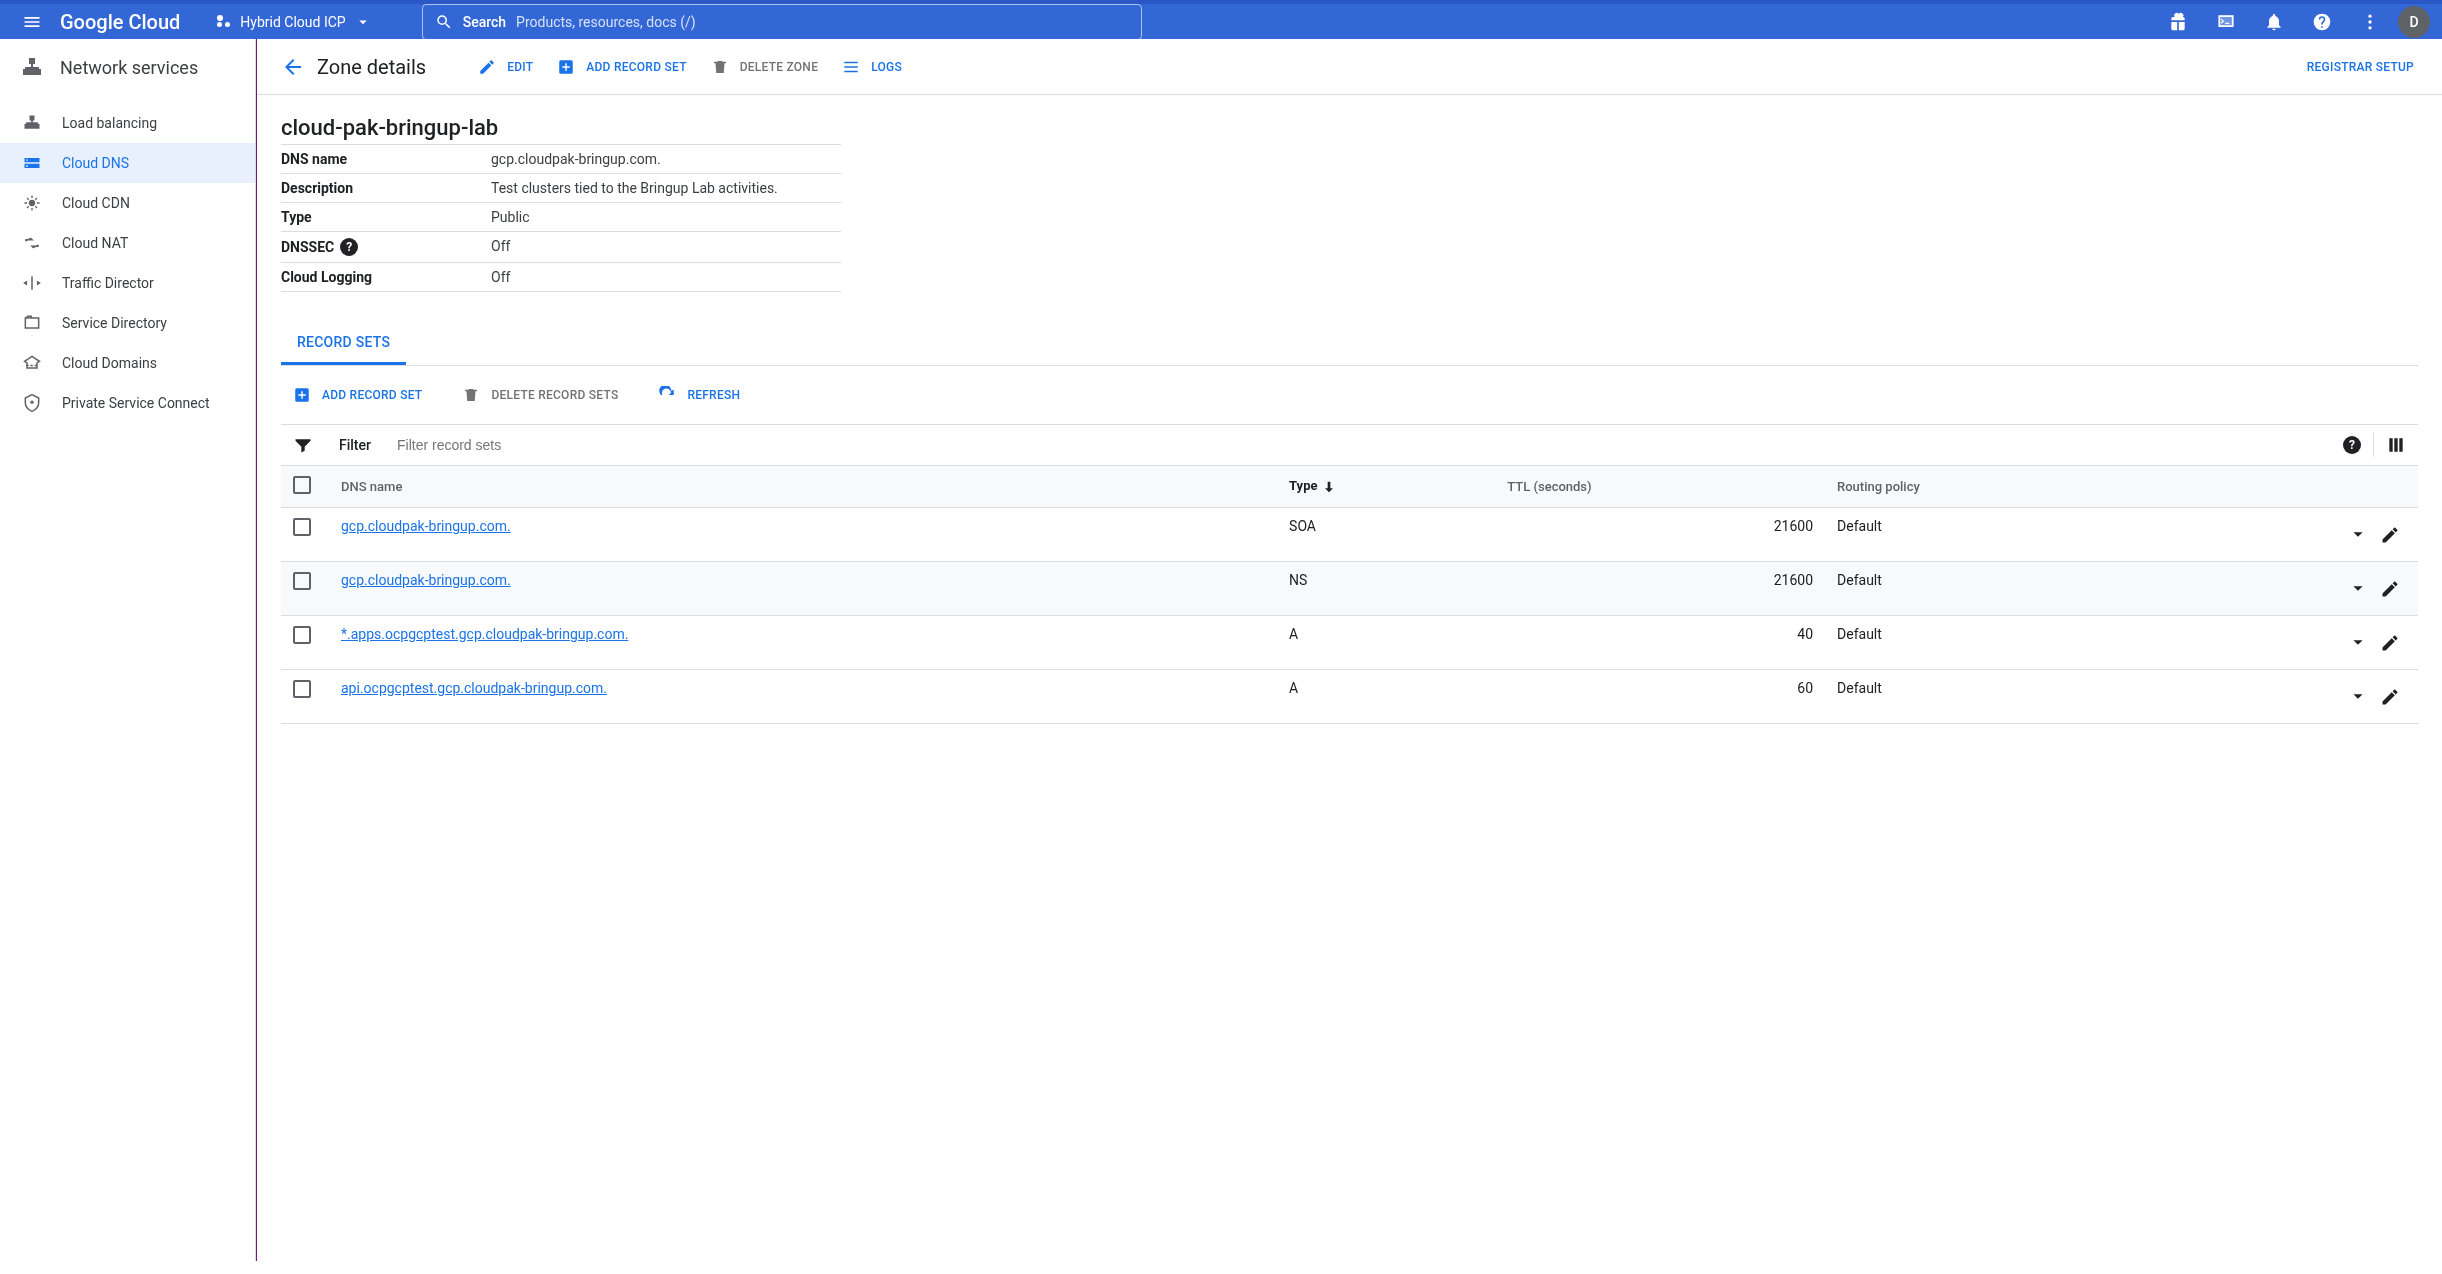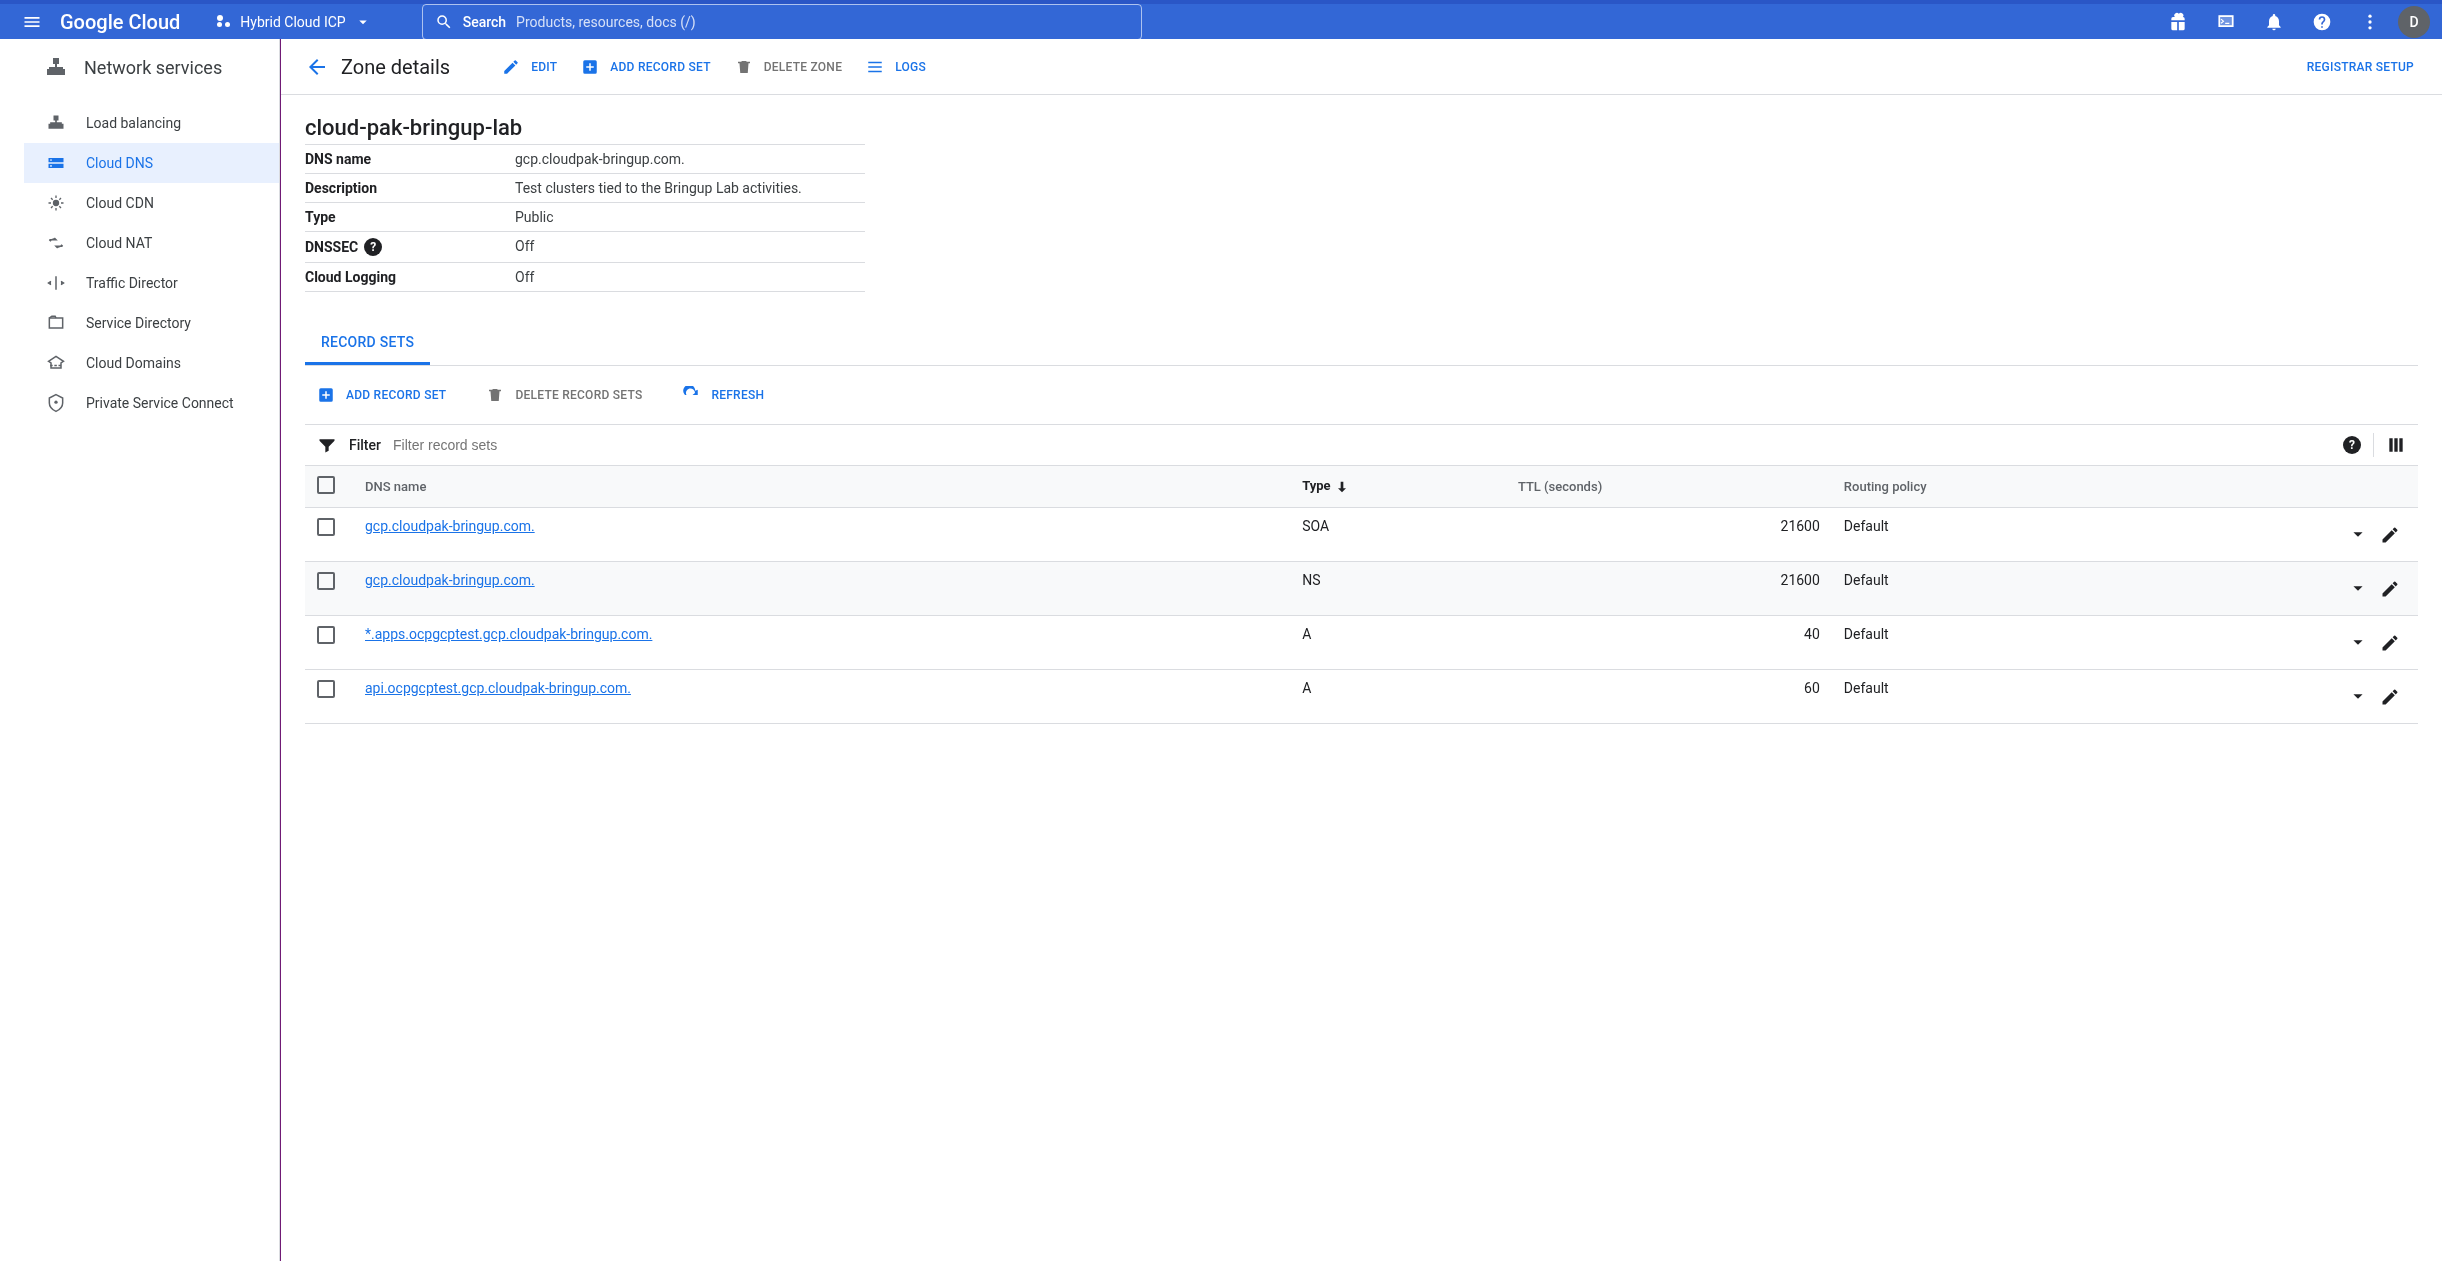--- a/index.html
+++ b/index.html
@@ -16,21 +16,21 @@
   .project-dots::after { content:""; position:absolute; width:5px; height:5px; background:#fff; border-radius:50%; top:8px; left:9px; box-shadow: -8px 0 0 0 #fff; }
   .search-box { flex:1; max-width: 720px; margin-left: 40px; height: 36px; border: 1px solid rgba(255,255,255,0.6); border-radius: 4px; display:flex; align-items:center; padding: 0 12px; color:#fff; gap: 10px; cursor: text; }
   .search-box .label { font-weight: 500; color:#fff; }
   .search-box .placeholder { color: rgba(255,255,255,0.8); }
   .topbar-right { margin-left:auto; display:flex; align-items:center; gap: 8px; }
   .icon-btn { width: 40px; height:40px; display:flex; align-items:center; justify-content:center; cursor:pointer; border-radius:50%; }
   .avatar { width:32px; height:32px; border-radius:50%; background:#5f6368; color:#fff; display:flex; align-items:center; justify-content:center; font-weight:500; }
 
   
   .layout { display:flex; height: calc(100vh - 52px); }
-  .sidebar { width: 256px; border-right: 1px solid #dadce0; background:#fff;margin-left:24px; }
+  .sidebar { width: 256px; border-right: 1px solid #dadce0; background:#fff; }
   .sidebar-header { display:flex; align-items:center; gap:16px; padding: 16px 20px; font-size: 18px; color:#3c4043; }
   .sidebar-list { padding: 8px 0; }
   .sidebar-item { display:flex; align-items:center; gap: 18px; padding: 0 20px; height: 40px; cursor:pointer; font-size: 14px; color:#3c4043; }
   .sidebar-item.active { background: #e8f0fe; color: #1a73e8; }
   .sidebar-item .si-icon { width: 24px; display:flex; justify-content:center; }
   .sidebar-item.active .si-icon svg { fill: #1a73e8; }
   .si-icon svg { fill: #5f6368; }
   .sidebar-header svg { fill: #5f6368; }
 
   
@@ -48,21 +48,21 @@
   .meta-table { border-top: 1px solid #dadce0; width: 560px; }
   .meta-row { display:flex; border-bottom: 1px solid #dadce0; padding: 6px 0; font-size: 14px; }
   .meta-row .k { width: 210px; font-weight: 700; color:#202124; display:flex; align-items:center; gap:6px; }
   .meta-row .v { color:#3c4043; }
 
   .tabs { margin-top: 30px; border-bottom: 1px solid #dadce0; display:flex; }
   .tab { padding: 12px 16px; font-weight:500; font-size:14px; color:#1a73e8; border-bottom: 3px solid #1a73e8; cursor:pointer; letter-spacing: .25px; }
 
   .toolbar2 { display:flex; align-items:center; gap: 16px; padding: 12px 0; }
 
-  .filter-row { display:flex; align-items:center; border-top:1px solid #dadce0; border-bottom:1px solid #dadce0; padding: 8px 12px; gap: 12px; }
+  .filter-row { display:flex; align-items:center; border-top:1px solid #dadce0; border-bottom:1px solid #dadce0; padding: 8px 12px; gap: 26px; }
   .filter-row .fl-label { font-weight:500; }
   .filter-row input { border:none; outline:none; font-size: 14px; color:#3c4043; flex:1; }
   .filter-right { margin-left:auto; display:flex; gap:12px; align-items:center; }
   .vline { width:1px; height:24px; background:#dadce0; }
 
   
   table.records { width:100%; border-collapse: collapse; }
   table.records th { text-align:left; font-weight:500; font-size:13px; color:#5f6368; padding: 10px 12px; background:#f8f9fa; border-bottom:1px solid #dadce0; }
   table.records th.sorted { color:#202124; font-weight:700; }
   table.records td { padding: 10px 12px; border-bottom:1px solid #dadce0; vertical-align: top; font-size: 14px; }

